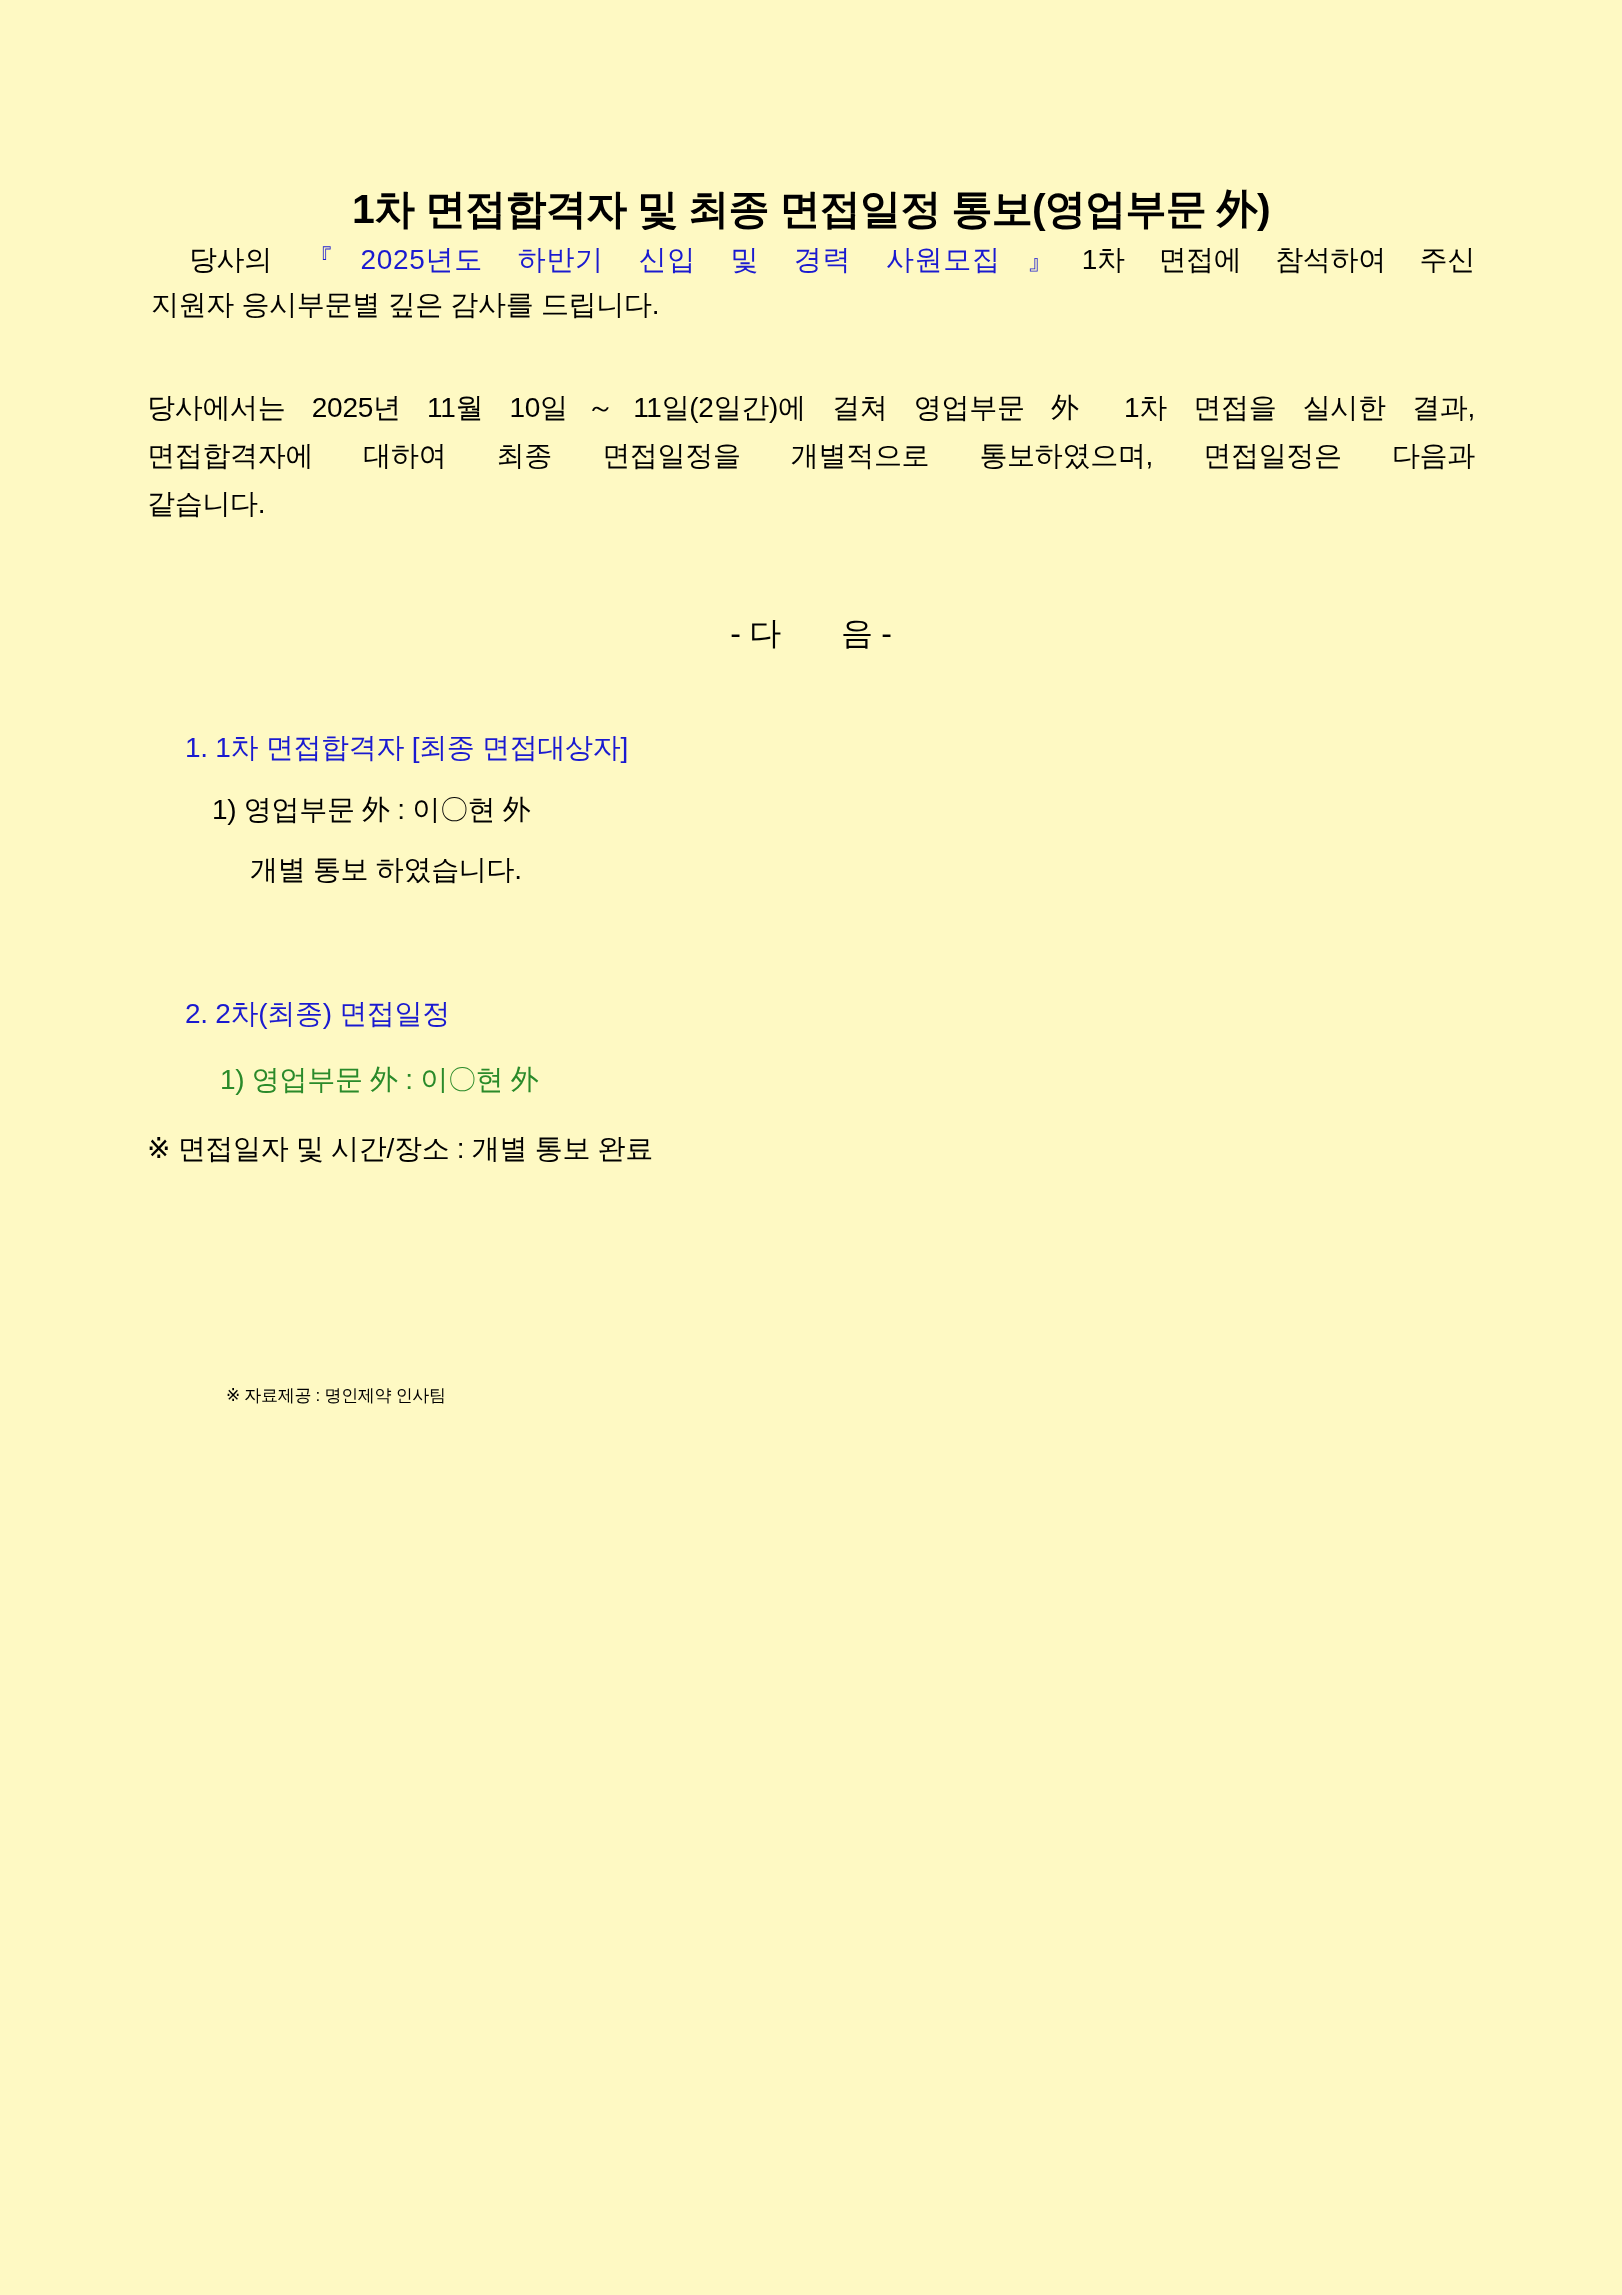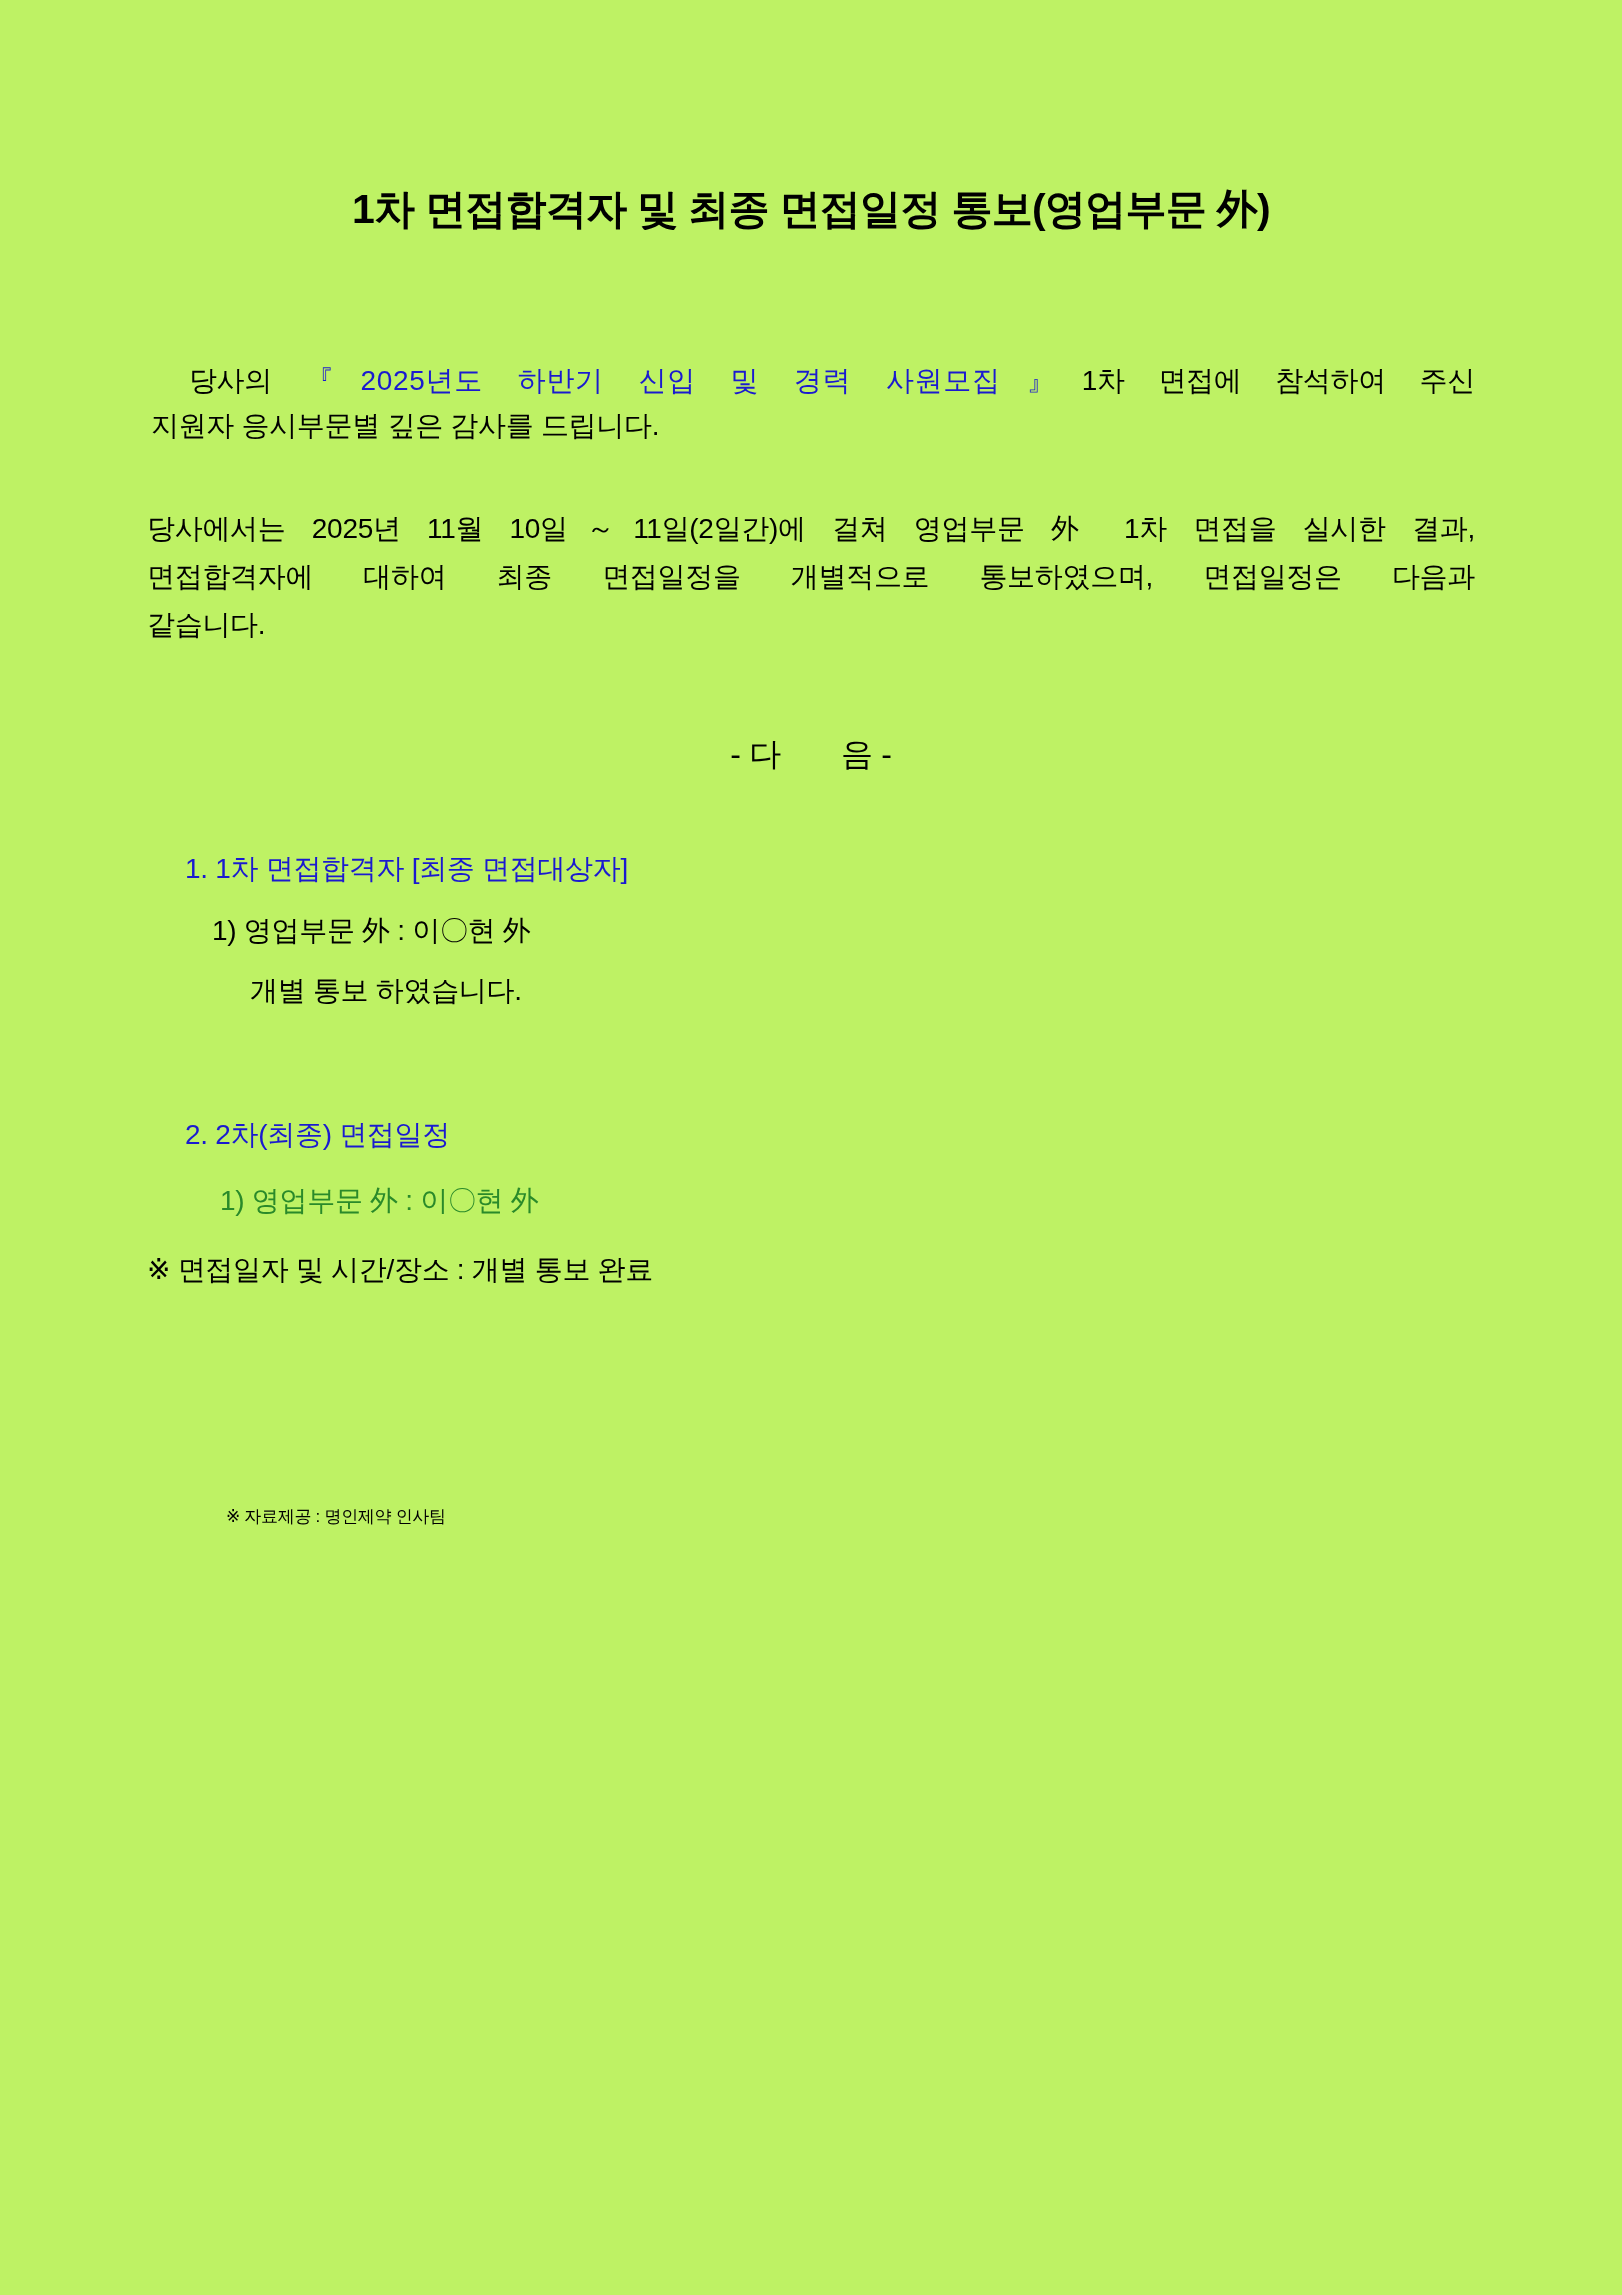--- a/index.html
+++ b/index.html
@@ -8,21 +8,21 @@
     background: #ffffff;
   }
   body {
     font-family: "Liberation Sans", "DejaVu Sans", sans-serif;
     color: #000000;
   }
   .page {
     position: relative;
     width: 1623px;
     height: 2295px;
-    background: #bef264;
+    background: #fef9c3;
     box-sizing: border-box;
     padding: 0;
     overflow: hidden;
   }
   .content {
     position: absolute;
     left: 147px;
     top: 0;
     width: 1328px;
   }
@@ -38,21 +38,20 @@
   }
 
   .para {
     font-size: 28px;
     line-height: 1.62;
     letter-spacing: -0.3px;
     margin: 0;
   }
 
   .p-intro {
-    margin-top: 121px;
     text-align: justify;
     text-justify: inter-word;
     padding-left: 3.9px;
   }
   .p-intro .indent {
     display: inline-block;
     width: 38px;
   }
   .blue-quote {
     color: #1a1ad0;

